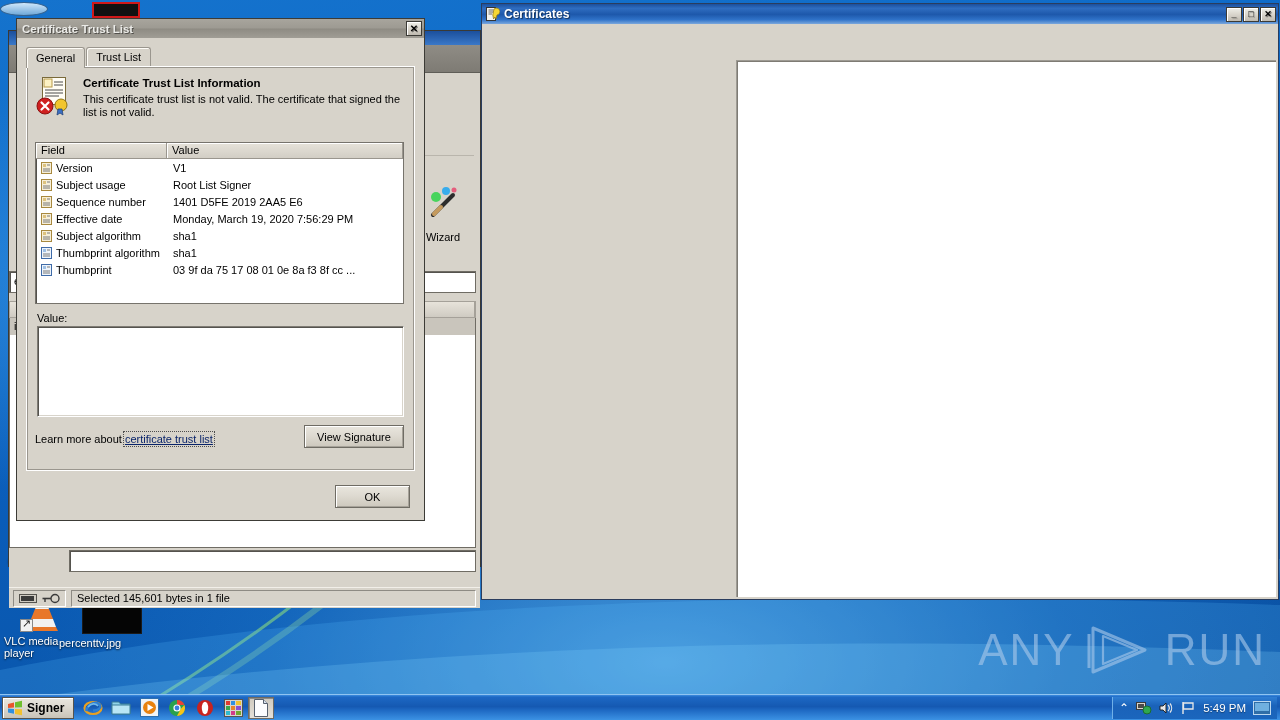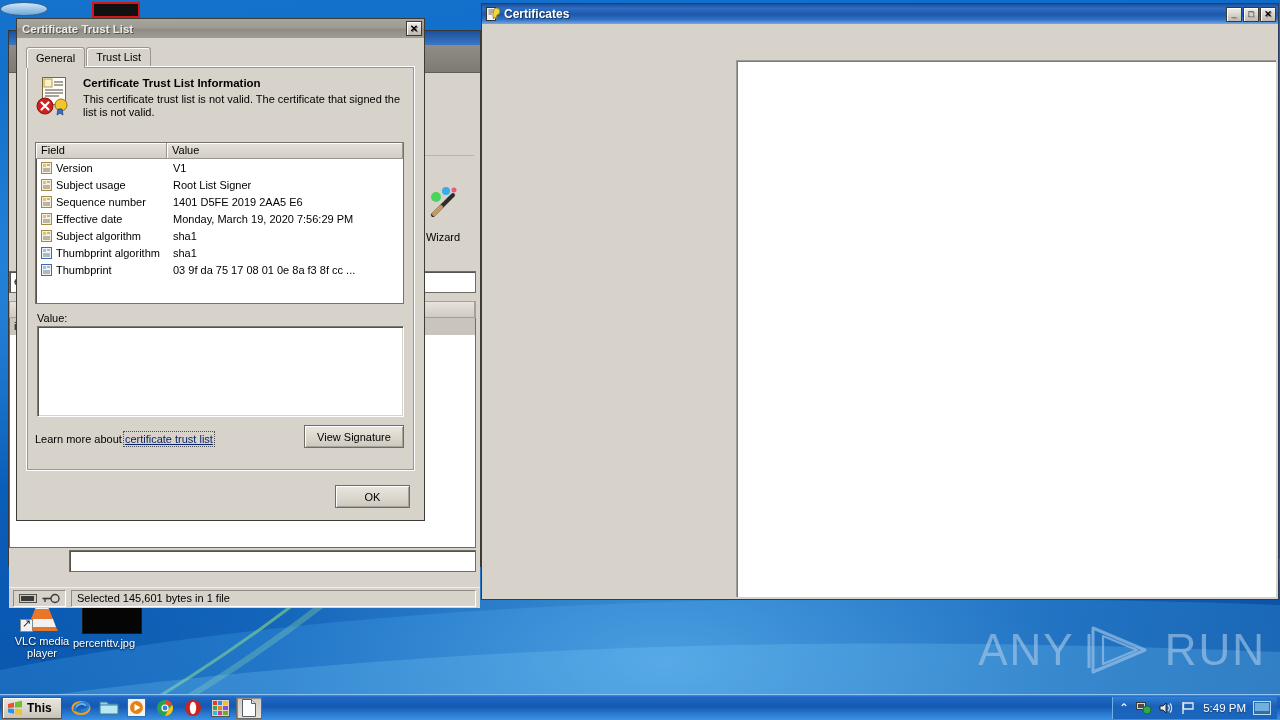--- a/index.html
+++ b/index.html
@@ -19,21 +19,21 @@
       linear-gradient(170deg, #1573cd 0%, #0e6ac8 28%, #0a5cb8 55%, #0a57ad 75%, #0a4e9e 100%);
   }
   .wp-swoosh {
     position: absolute; left: 0; bottom: 0; width: 1280px; height: 300px;
     overflow: hidden; pointer-events: none;
   }
   .wp-swoosh svg { display: block; }
 
   
   .desk-icon {
-    position: absolute; width: 76px; text-align: center;
+    position: absolute; width: 76px; text-align: left;
     color: #ffffff; font-size: 11px; line-height: 12px;
     text-shadow: 0 1px 2px rgba(0,0,0,0.85);
   }
   .desk-icon .glyph { display: block; height: 36px; margin: 0 auto 3px; position: relative; width: 48px; }
   .desk-icon .cap { display: block; }
 
   .shortcut-arrow {
     position: absolute; left: 2px; bottom: 0px; width: 13px; height: 13px;
     background: #f2f2f2; border: 1px solid #8a8a8a;
   }
@@ -573,21 +573,21 @@
   </div>
 
   <div id="taskbar">
     <div class="start-btn">
       <svg width="16" height="16" viewBox="0 0 16 16">
         <path d="M1 4 L7 2.5 L7 7.5 L1 8 Z" fill="#e8552a"></path>
         <path d="M8 2.2 L15 0.7 L15 7.3 L8 7.6 Z" fill="#6fbf2f"></path>
         <path d="M1 8.6 L7 8.9 L7 13.8 L1 12.4 Z" fill="#2f8fe0"></path>
         <path d="M8 9 L15 9.2 L15 15.3 L8 13.9 Z" fill="#f2c02e"></path>
       </svg>
-      <span>This</span>
+      <span>Signer</span>
     </div>
 
     <div class="ql">
       <div class="ql-item">
         <svg width="20" height="18" viewBox="0 0 20 18">
           <ellipse cx="10" cy="9" rx="8.5" ry="6" fill="none" stroke="#e8a020" stroke-width="2.2"></ellipse>
           <path d="M3 12 C6 3 14 2 17 6 C18.5 8.5 15 12 10 11.5" fill="none" stroke="#2c7fd4" stroke-width="2.4"></path>
           <path d="M5 8 C8 4 13 4 15 7" fill="none" stroke="#6fb7ea" stroke-width="1.6"></path>
         </svg>
       </div>

